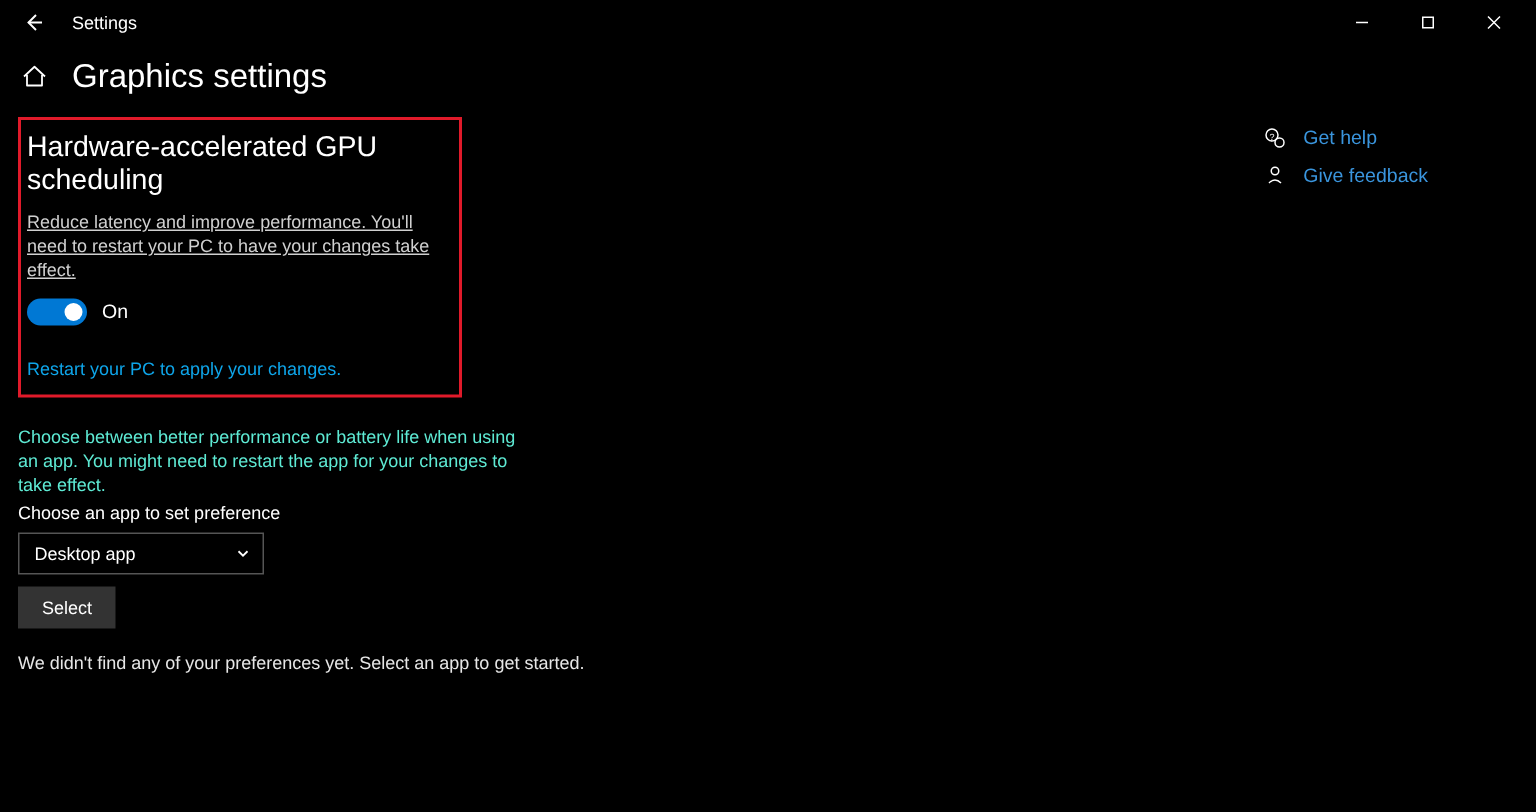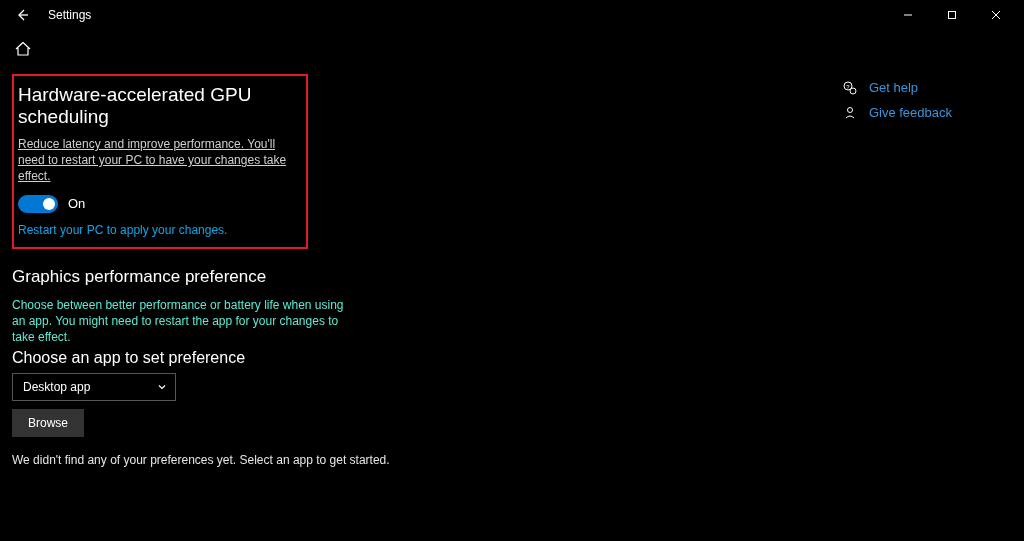--- a/index.html
+++ b/index.html
@@ -81,21 +81,21 @@
     color: #d0d0d0;
     line-height: 1.35;
     margin-bottom: 10px;
     max-width: 310px;
     text-decoration: underline;
   }
   
   .toggle-row {
     display: flex;
     align-items: center;
-    margin-bottom: 10px;
+    margin-bottom: 22px;
   }
   .toggle {
     width: 40px; height: 18px;
     background: #0078d4;
     border-radius: 9px;
     position: relative;
     cursor: pointer;
     margin-right: 10px;
   }
   .toggle .knob {
@@ -120,21 +120,21 @@
     margin-bottom: 10px;
   }
   .section2-desc {
     font-size: 12px;
     color: #5eead4;
     line-height: 1.35;
     margin-bottom: 4px;
     max-width: 340px;
   }
   .field-label {
-    font-size: 16px;
+    font-size: 12px;
     margin-bottom: 6px;
   }
   .select-box {
     width: 164px;
     height: 28px;
     border: 1px solid #555;
     background: #000;
     display: flex;
     align-items: center;
     justify-content: space-between;
@@ -210,49 +210,49 @@
     </div>
   </div>
 </div>
 
 <div class="page-header">
   <div class="home-icon">
     <svg width="18" height="18" viewBox="0 0 18 18">
       <path d="M2 9 L9 2.5 L16 9 M4 8 V15 H14 V8" stroke="#fff" stroke-width="1.2" fill="none" stroke-linejoin="round"></path>
     </svg>
   </div>
+  <div class="page-title">Graphics settings</div>
 </div>
 
 <div class="content">
   <div class="left-col">
 
     <div class="highlight-box">
       <div class="section-title">Hardware-accelerated GPU scheduling</div>
       <div class="section-desc">Reduce latency and improve performance. You'll need to restart your PC to have your changes take effect.</div>
       <div class="toggle-row">
         <div class="toggle">
           <div class="knob"></div>
         </div>
         <div class="toggle-label">On</div>
       </div>
       <div class="warn-text">Restart your PC to apply your changes.</div>
     </div>
 
     <div class="section2">
-      <div class="section2-title">Graphics performance preference</div>
       <div class="section2-desc">Choose between better performance or battery life when using an app. You might need to restart the app for your changes to take effect.</div>
       <div class="field-label">Choose an app to set preference</div>
       <div class="select-box">
         <span>Desktop app</span>
         <svg width="10" height="10" viewBox="0 0 10 10">
           <path d="M2 3.5 L5 6.5 L8 3.5" stroke="#fff" stroke-width="1.2" fill="none"></path>
         </svg>
       </div>
       <button class="browse-btn">
-        <span>Browse</span>
+        <span>Select</span>
       </button>
       <div class="empty-msg">We didn't find any of your preferences yet. Select an app to get started.</div>
     </div>
 
   </div>
 
   <div class="right-col">
     <div class="help-link">
       <span class="icon">
         <svg width="14" height="14" viewBox="0 0 14 14">

